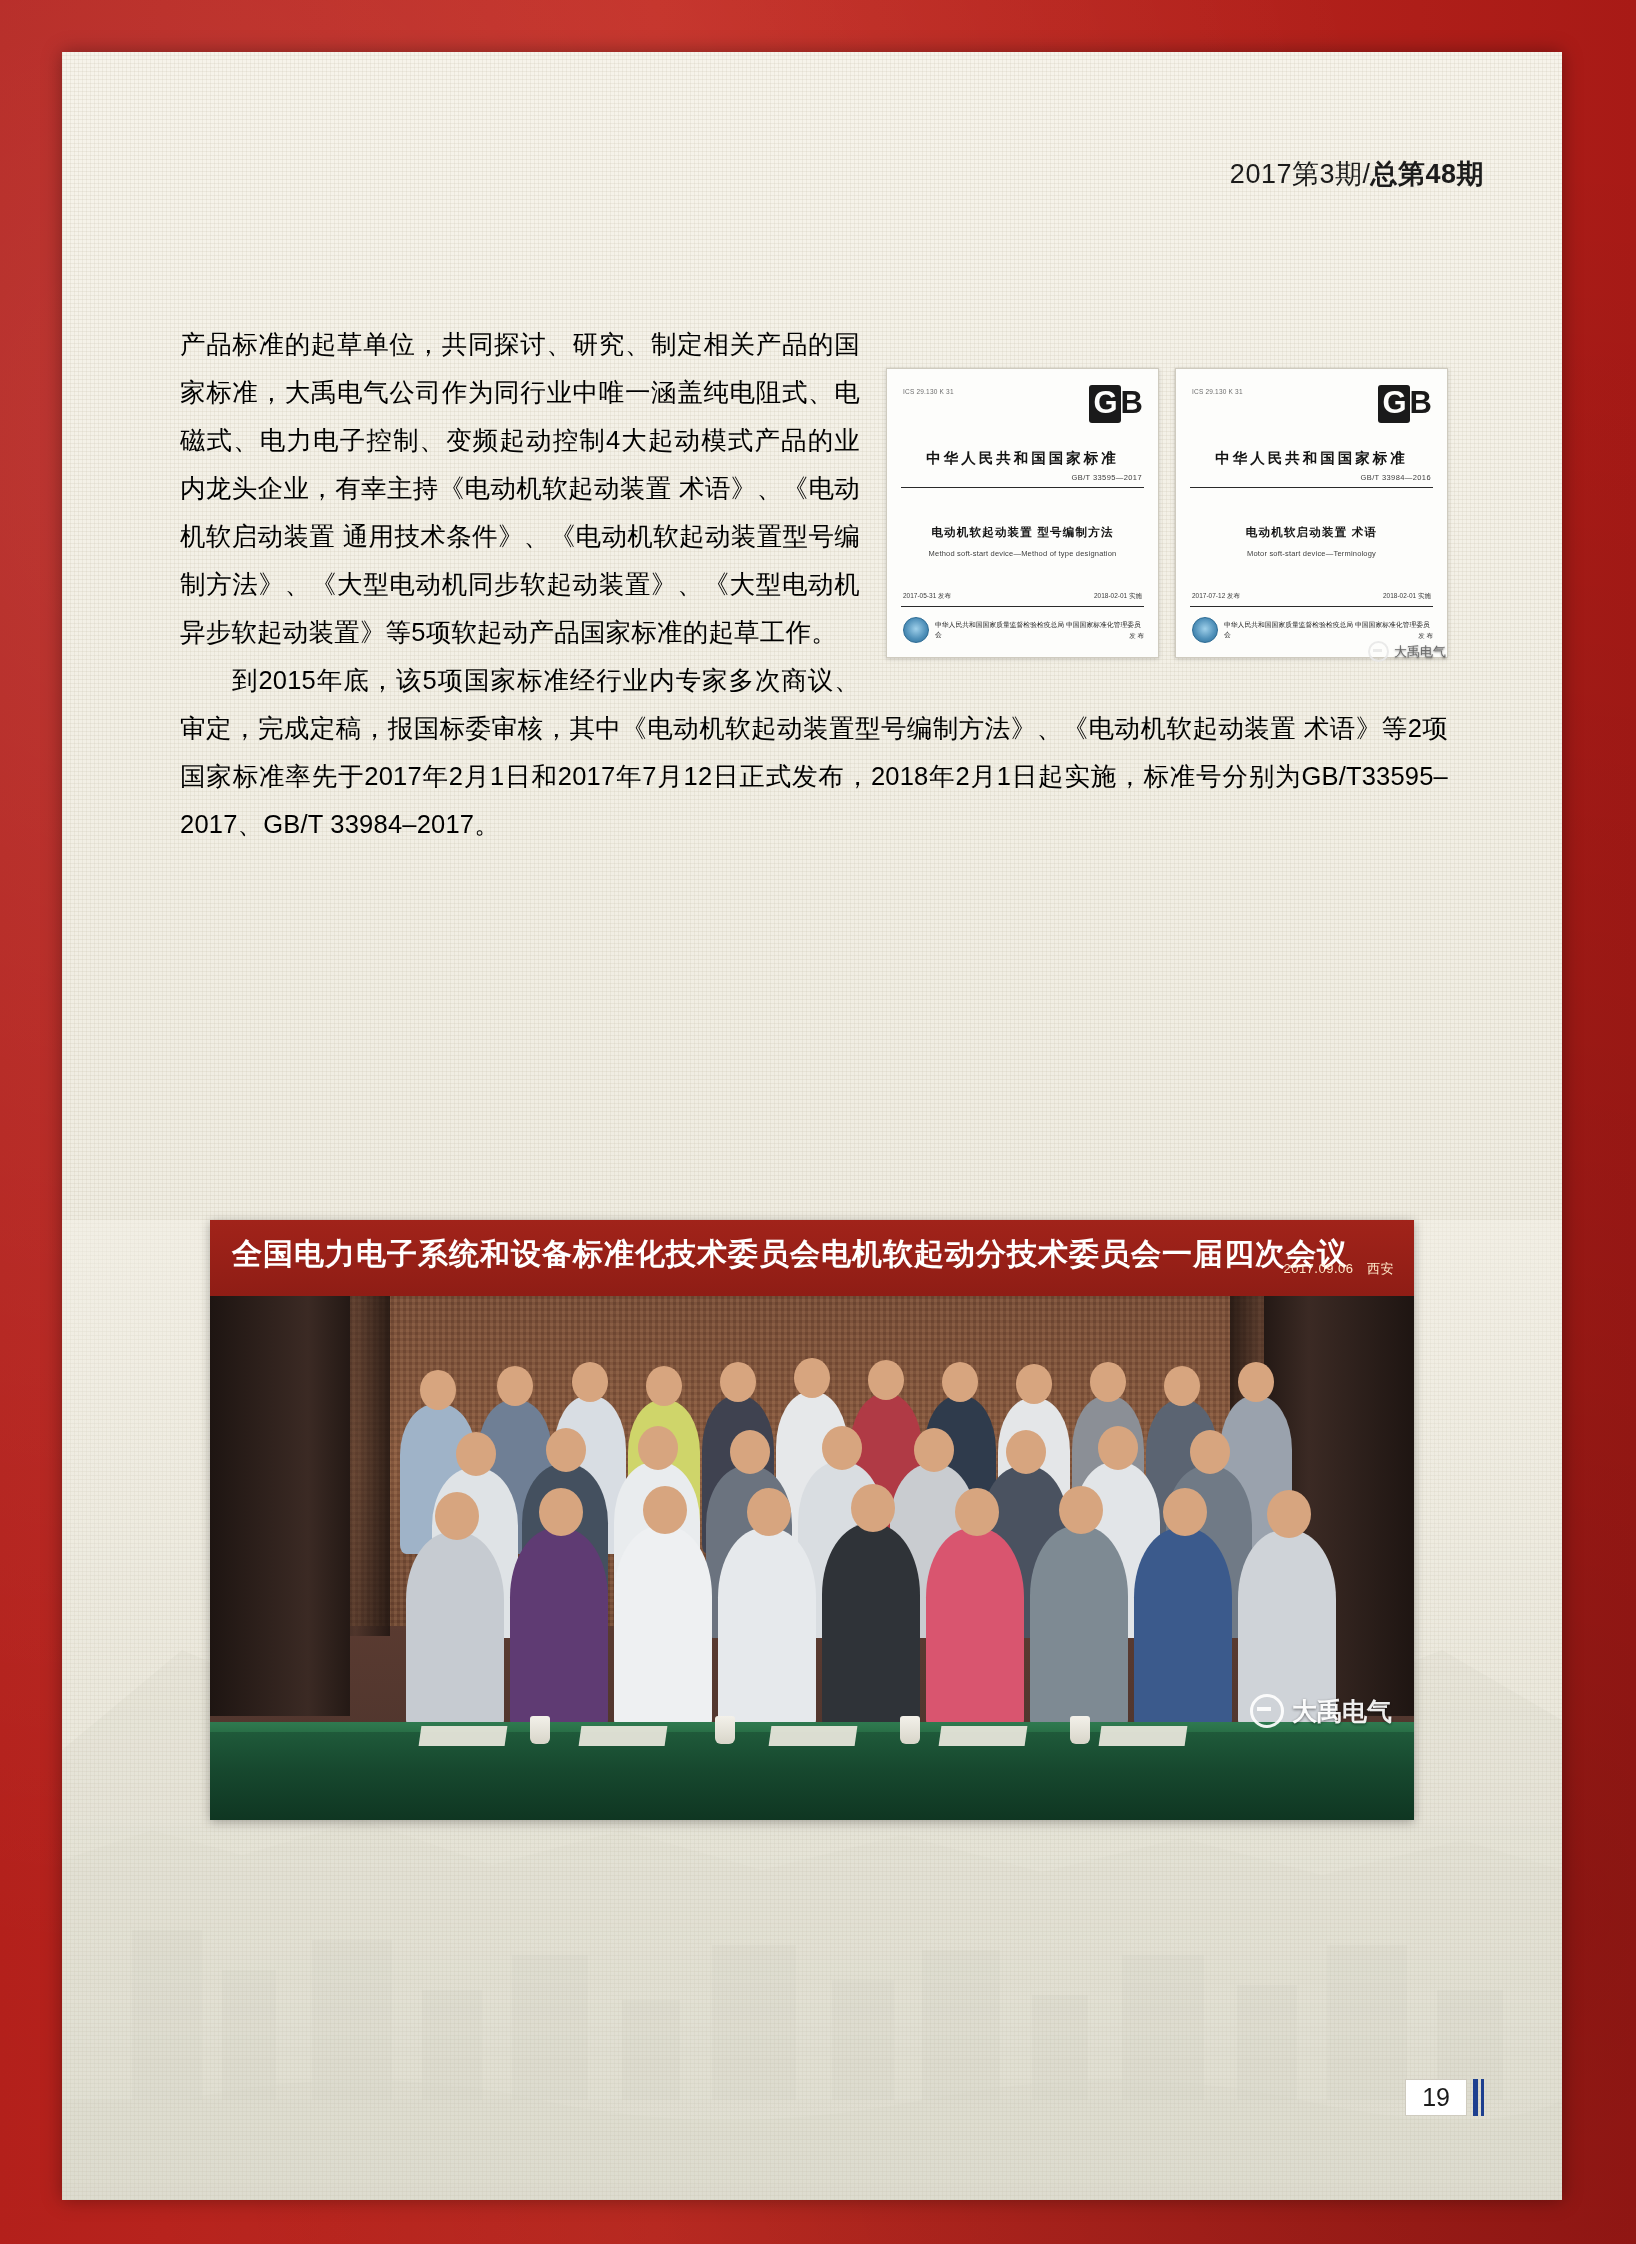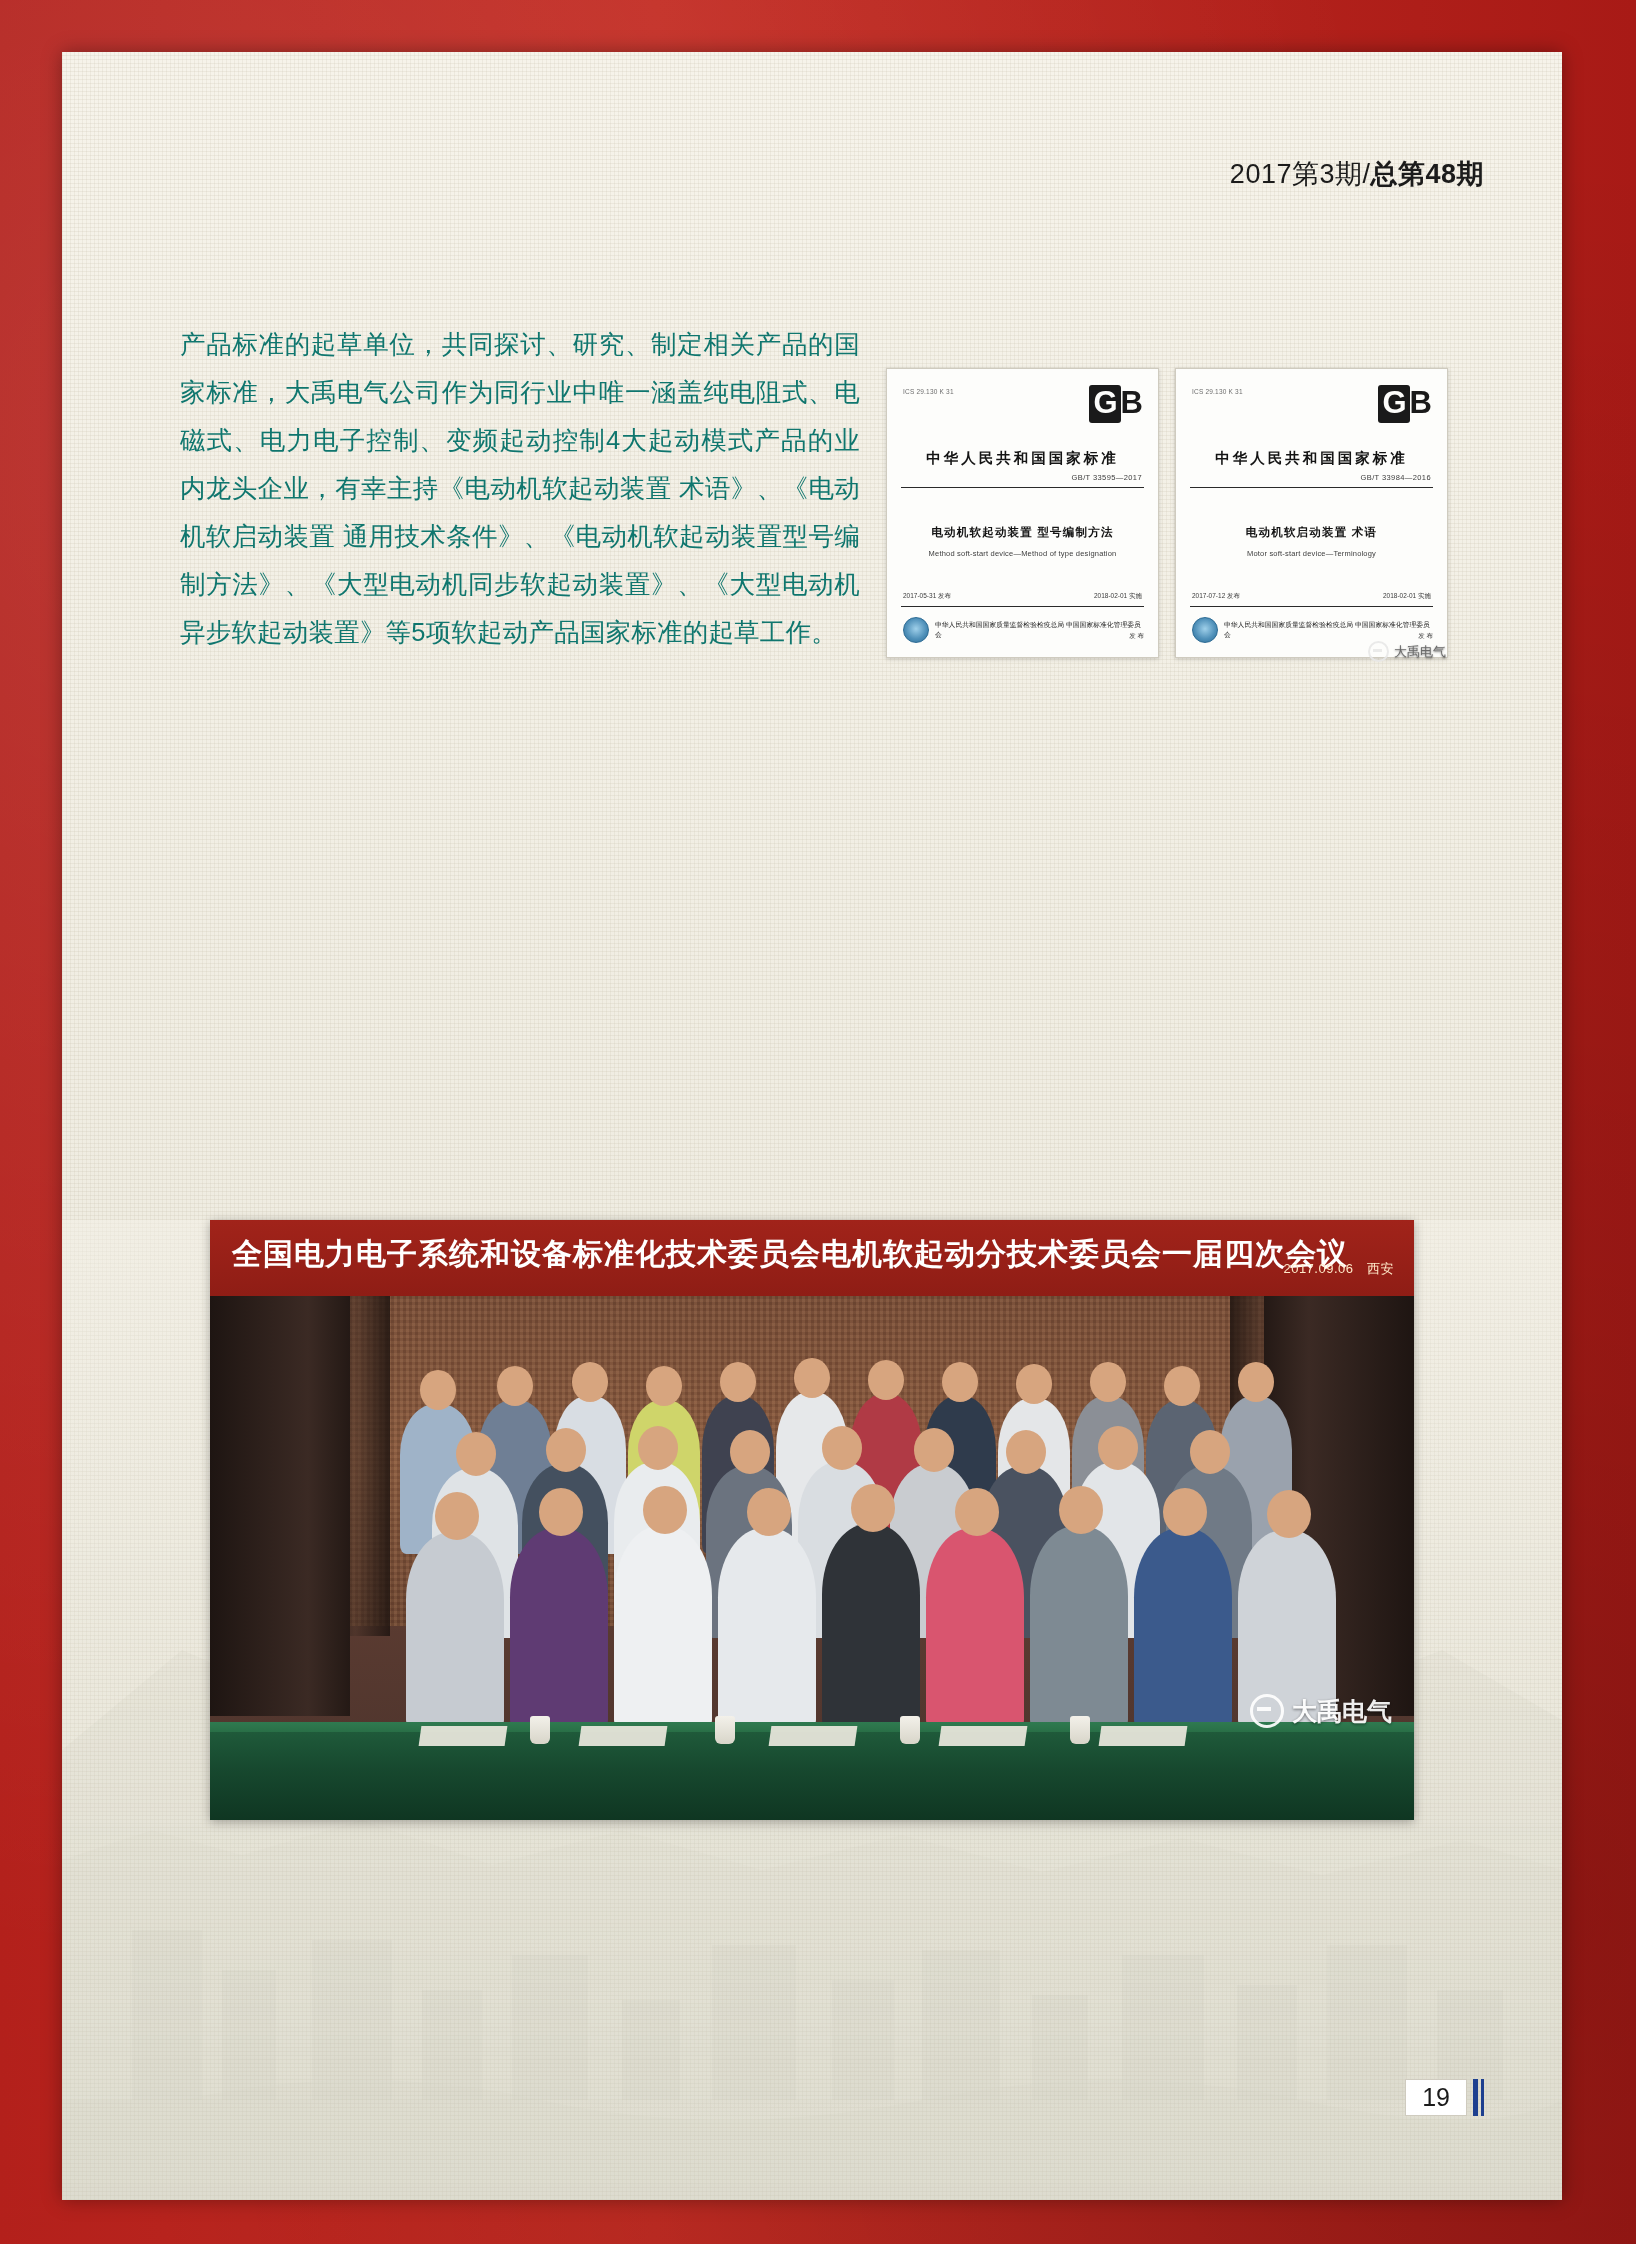--- a/index.html
+++ b/index.html
@@ -97,21 +97,21 @@
   .content {
     position: absolute;
     left: 118px;
     top: 268px;
     width: 1268px;
   }
   p.para {
     margin: 0 0 0 0;
     font-size: 25.5px;
     line-height: 48px;
-    color: #0f766e;
+    color: #000000;
     text-align: justify;
     text-justify: inter-ideograph;
     letter-spacing: 0.2px;
   }
   p.para.indent {
     text-indent: 52px;
   }
 
   
   .covers-float {
@@ -551,20 +551,21 @@
           </div>
 
           <div class="covers-stamp">
             <span class="stamp-mark"></span>
             <span class="covers-stamp-text">大禹电气</span>
           </div>
         </div>
       </div>
 
       <p class="para">产品标准的起草单位，共同探讨、研究、制定相关产品的国家标准，大禹电气公司作为同行业中唯一涵盖纯电阻式、电磁式、电力电子控制、变频起动控制4大起动模式产品的业内龙头企业，有幸主持《电动机软起动装置 术语》、《电动机软启动装置 通用技术条件》、《电动机软起动装置型号编制方法》、《大型电动机同步软起动装置》、《大型电动机异步软起动装置》等5项软起动产品国家标准的起草工作。</p>
+      <p class="para indent">到2015年底，该5项国家标准经行业内专家多次商议、审定，完成定稿，报国标委审核，其中《电动机软起动装置型号编制方法》、《电动机软起动装置 术语》等2项国家标准率先于2017年2月1日和2017年7月12日正式发布，2018年2月1日起实施，标准号分别为GB/T33595–2017、GB/T 33984–2017。</p>
     </div>
 
     <div class="photo">
       <div class="photo-banner">
         <div class="photo-banner-text">全国电力电子系统和设备标准化技术委员会电机软起动分技术委员会一届四次会议</div>
         <div class="photo-banner-date">2017.09.06　西安</div>
       </div>
 
       <div class="photo-stage">
         <div class="stage-wall"></div>

